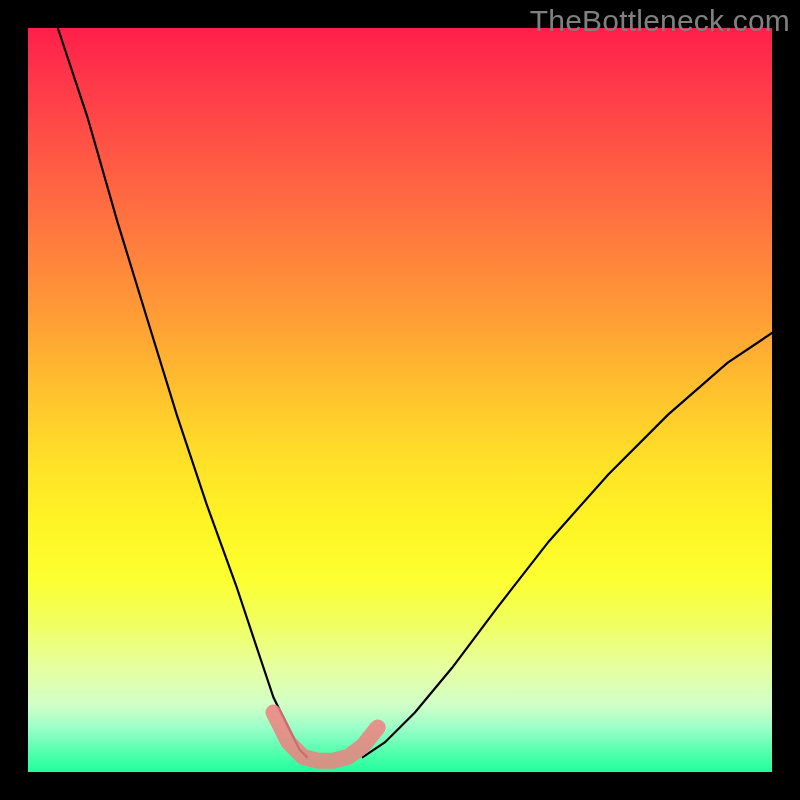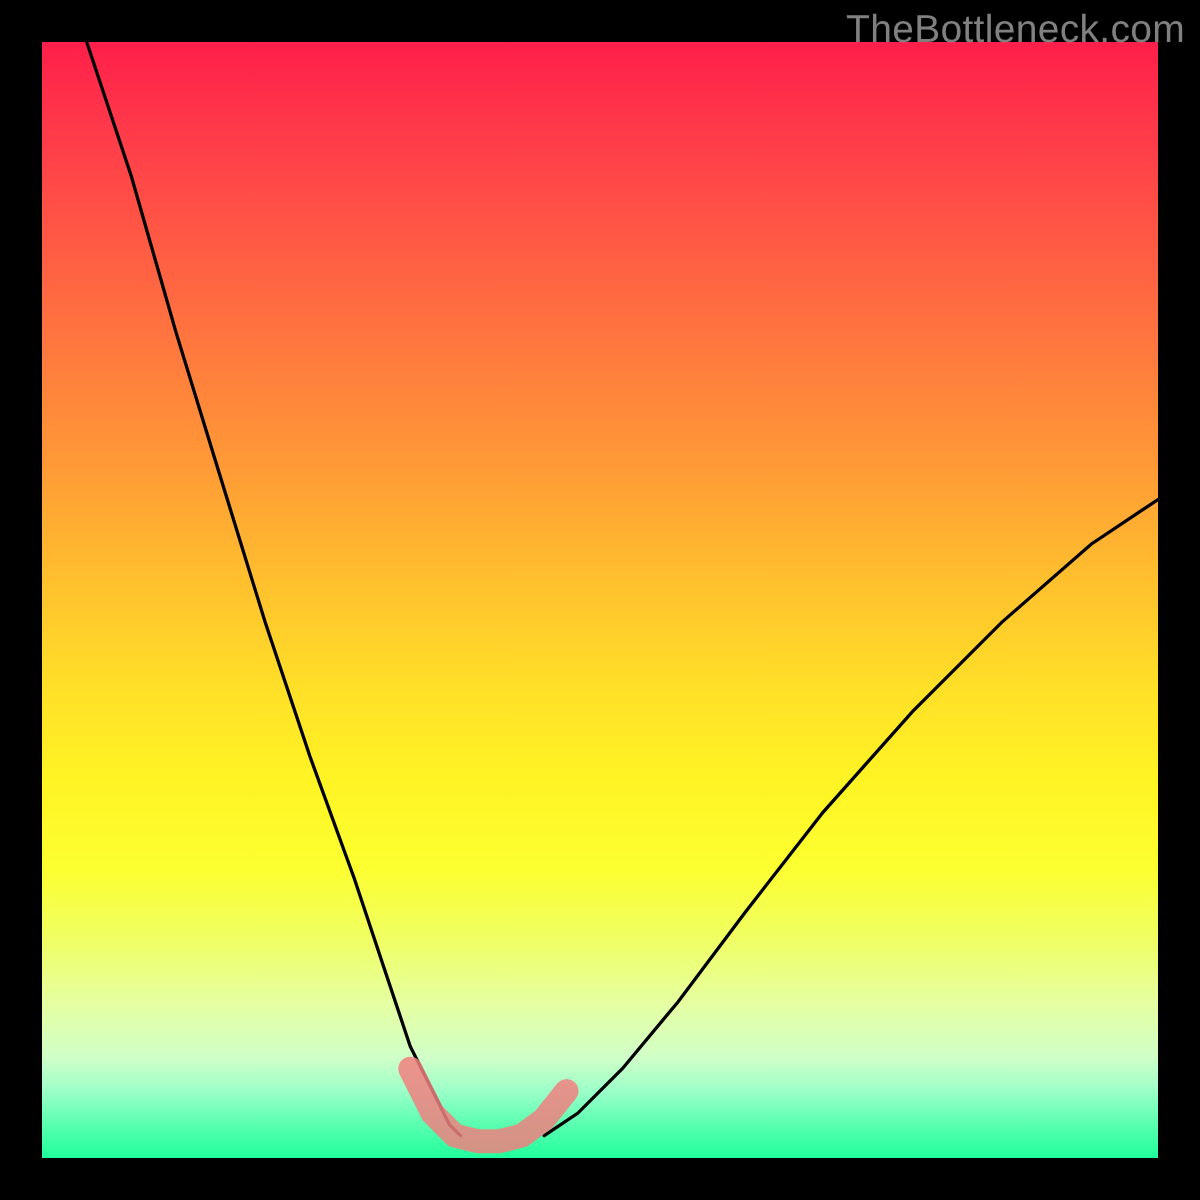--- a/index.html
+++ b/index.html
@@ -47,21 +47,21 @@
       #9cffc8 94%,
       #5affb0 97%,
       #20ff9c 100%
     );
   }
   .watermark {
     position: absolute;
     top: 4px;
     right: 10px;
     color: #808080;
-    font-size: 26px;
+    font-size: 30px;
     font-weight: 500;
     letter-spacing: 0.2px;
     z-index: 5;
   }
   svg.curves {
     position: absolute;
     inset: 0;
     width: 100%;
     height: 100%;
     z-index: 2;

